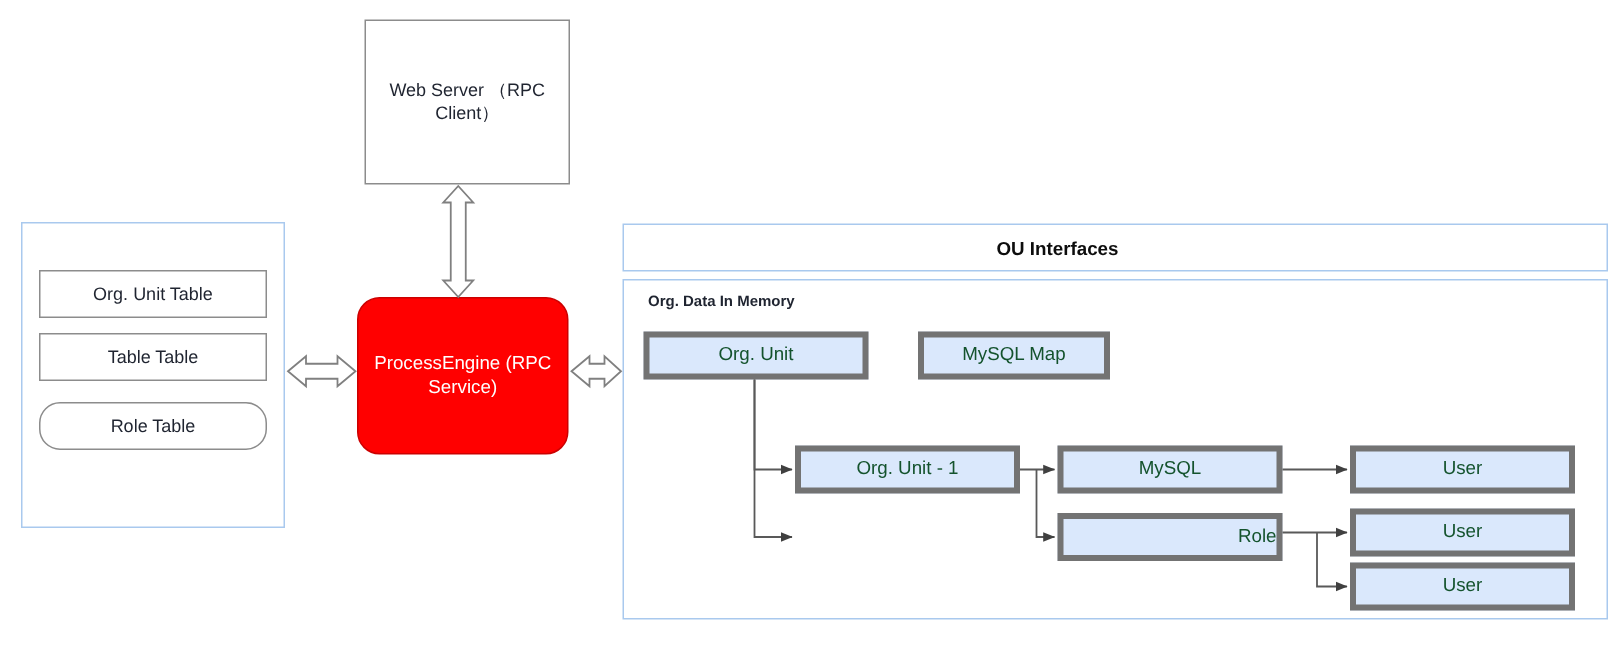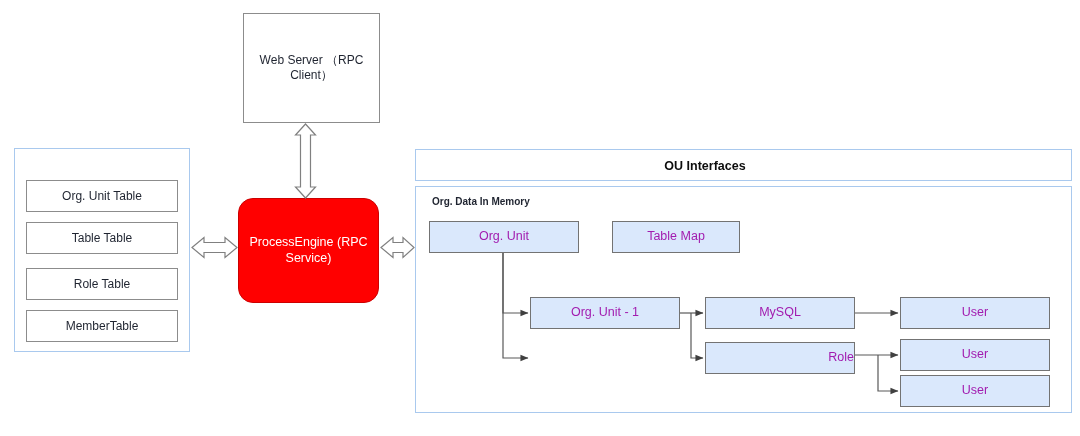--- a/index.html
+++ b/index.html
@@ -40,23 +40,23 @@
   .red-box {
     background: #ff0000;
     border: 1px solid #cc0000;
     color: #ffffff;
     font-size: 12.5px;
   }
 
   
   .blue-box {
     background: #dae8fc;
-    border: 1px solid #737373;
+    border: 4px solid #737373;
     font-size: 12.5px;
-    color: #a21caf;
+    color: #14532d;
   }
 
   
   .panel {
     position: absolute;
     box-sizing: border-box;
     border: 1px solid #a9c9ee;
     background: transparent;
   }
   .panel-title-center {
@@ -110,25 +110,22 @@
 
   <div class="panel" style="left:14px; top:148px; width:176px; height:204px;">
   </div>
 
   <div class="node plain-box" style="left:26px; top:180px; width:152px; height:32px;">
     <span>Org. Unit Table</span>
   </div>
   <div class="node plain-box" style="left:26px; top:222px; width:152px; height:32px;">
     <span>Table Table</span>
   </div>
-  <div class="node plain-box" style="left:26px; top:268px; width:152px; height:32px;">
+  <div class="node plain-box" style="left:26px; top:268px; width:152px; height:32px;border-radius:14px;">
     <span>Role Table</span>
-  </div>
-  <div class="node plain-box" style="left:26px; top:310px; width:152px; height:32px;">
-    <span>MemberTable</span>
   </div>
 
   <div class="node plain-box" style="left:243px; top:13px; width:137px; height:110px;">
     <span>Web Server （RPC Client）</span>
   </div>
 
   <div class="node red-box" style="left:238px; top:198px; width:141px; height:105px;border-radius:15px;">
     <span>ProcessEngine (RPC Service)</span>
   </div>
 
@@ -137,21 +134,21 @@
   <div class="panel-title-center" style="left:415px; width:580px; top:159px;">OU Interfaces</div>
 
   <div class="panel" style="left:415px; top:186px; width:657px; height:227px;">
   </div>
   <div class="panel-title-left" style="left:432px; top:196px;">Org. Data In Memory</div>
 
   <div class="node blue-box" style="left:429px; top:221px; width:150px; height:32px;">
     <span>Org. Unit</span>
   </div>
   <div class="node blue-box" style="left:612px; top:221px; width:128px; height:32px;">
-    <span>Table Map</span>
+    <span>MySQL Map</span>
   </div>
 
   <div class="node blue-box" style="left:530px; top:297px; width:150px; height:32px;">
     <span>Org. Unit - 1</span>
   </div>
 
   <div class="node blue-box" style="left:705px; top:297px; width:150px; height:32px;">
     <span>MySQL</span>
   </div>
   <div class="node blue-box" style="left:705px; top:342px; width:150px; height:32px;justify-content:flex-end;">

